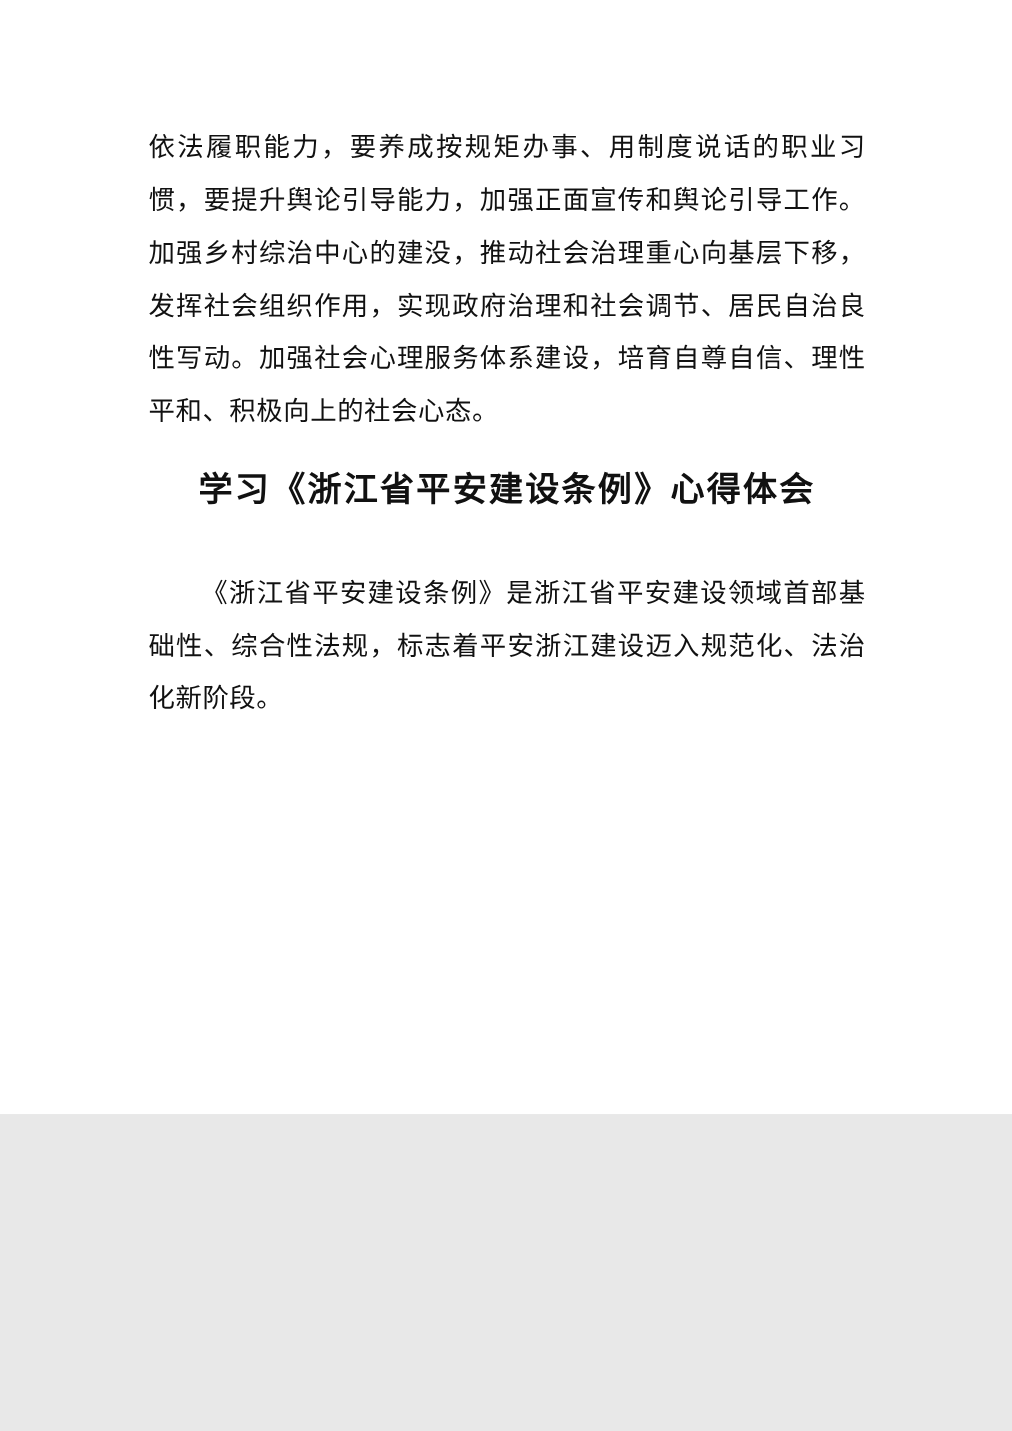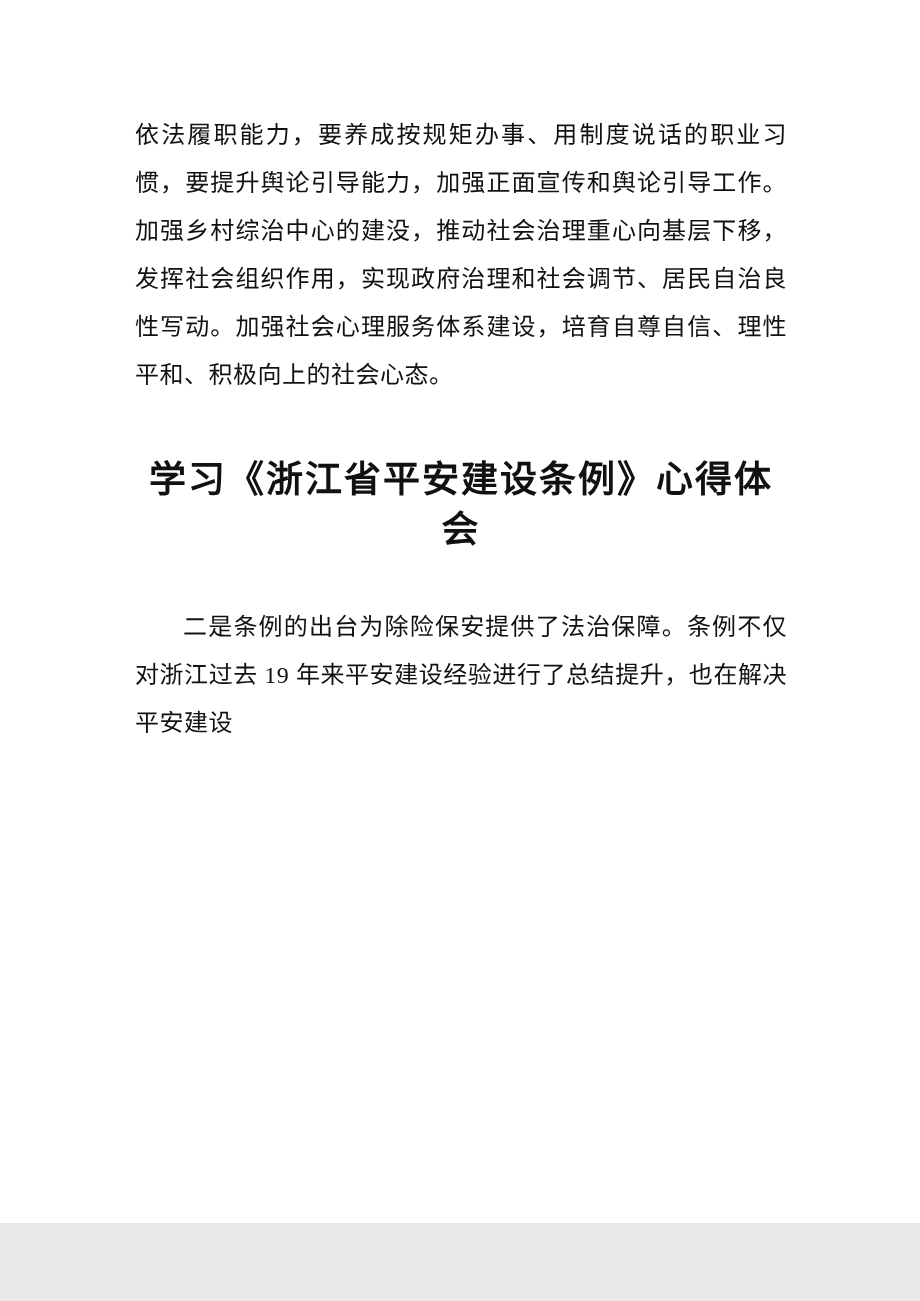--- a/index.html
+++ b/index.html
@@ -8,21 +8,21 @@
     --text-color: #111111;
   }
   html, body {
     margin: 0;
     padding: 0;
     background: #e8e8e8;
   }
   .page {
     position: relative;
     width: 920px;
-    height: 1223px;
+    height: 1013px;
     margin: 0 auto;
     background: var(--page-bg);
     overflow: hidden;
   }
   .doc-content {
     padding: 111px 133px 0 135px; 
   }
   .body-par {
     margin: 0;
     font-family: "Liberation Serif", "DejaVu Serif", serif;
@@ -30,41 +30,41 @@
     line-height: 48px;
     color: var(--text-color);
     text-align: justify;
     text-justify: inter-ideograph;
     letter-spacing: 0.5px;
   }
   .indent {
     text-indent: 2em;
   }
   .doc-title {
-    margin: 58px 0 46px 0;
-    font-family: Liberation Mono, monospace;
-    font-size: 37px;
+    margin: 21px 0 46px 0;
+    font-family: Liberation Serif, serif;
+    font-size: 31px;
     line-height: 50px;
     font-weight: 700;
     letter-spacing: 2px;
     text-align: center;
     color: var(--text-color);
   }
   .point-two {
     margin-top: 21px;
   }
 </style>
 </head>
 <body>
 
 <div class="page">
   <main class="doc-content">
 
     <p class="body-par">依法履职能力，要养成按规矩办事、用制度说话的职业习惯，要提升舆论引导能力，加强正面宣传和舆论引导工作。加强乡村综治中心的建没，推动社会治理重心向基层下移，发挥社会组织作用，实现政府治理和社会调节、居民自治良性写动。加强社会心理服务体系建设，培育自尊自信、理性平和、积极向上的社会心态。</p>
 
     <h1 class="doc-title">学习《浙江省平安建设条例》心得体会</h1>
 
+    <p class="body-par indent">《浙江省平安建设条例》是浙江省平安建设领域首部基础性、综合性法规，标志着平安浙江建设迈入规范化、法治化新阶段。</p>
 
 
-    <p class="body-par indent point-two">二是条例的出台为除险保安提供了法治保障。条例不仅对浙江过去 19 年来平安建设经验进行了总结提升，也在解决平安建设</p>
 
   </main>
 </div>
 
 </body></html>

